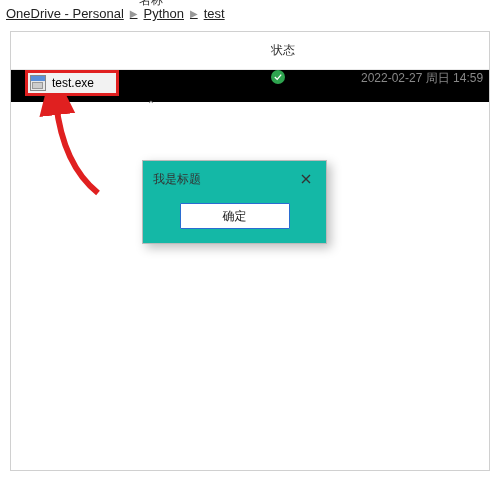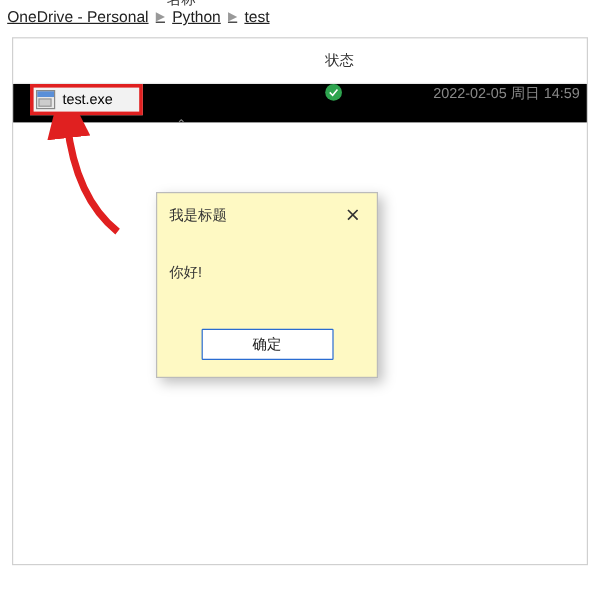--- a/index.html
+++ b/index.html
@@ -110,24 +110,24 @@
     }
     .date-cell { flex: 1; color: #888; font-size: 12px; }
     .arrow {
       position: absolute;
       left: 28px;
       top: 95px;
       pointer-events: none;
     }
     .dialog {
       position: absolute;
-      left: 130px;
+      left: 142px;
       top: 160px;
       width: 185px;
-      background: #fef9c3;
+      background: #14b8a6;
       border: 1px solid #bbb;
       box-shadow: 4px 4px 10px rgba(0,0,0,0.25);
     }
     .dialog-title {
       display: flex;
       align-items: center;
       justify-content: space-between;
       padding: 8px 10px 6px 10px;
       font-size: 12px;
       color: #333;
@@ -192,21 +192,21 @@
       </span>
     </div>
     <div class="status-cell">
       <span class="status-icon">
         <svg width="8" height="8" viewBox="0 0 10 10">
             <path d="M1 5 L4 8 L9 2" stroke="#fff" stroke-width="1.6" fill="none"></path>
           </svg>
       </span>
     </div>
     <div class="date-cell">
-      <span>2022-02-05 周日 14:59</span>
+      <span>2022-02-27 周日 14:59</span>
     </div>
   </div>
 </div>
 
 <svg class="arrow" width="100" height="110">
   <defs>
     <marker id="ah" markerWidth="10" markerHeight="10" refX="2" refY="3" orient="auto">
       <path d="M0,0 L0,6 L8,3 z" fill="#e02020"></path>
     </marker>
   </defs>
@@ -215,19 +215,16 @@
 
 <div class="dialog">
   <div class="dialog-title">
     <span>我是标题</span>
     <span class="dialog-close">
       <svg width="10" height="10" viewBox="0 0 10 10">
         <path d="M1 1 L9 9 M9 1 L1 9" stroke="#333" stroke-width="1.4"></path>
       </svg>
     </span>
   </div>
-  <div class="dialog-body">
-    <span>你好!</span>
-  </div>
   <div class="dialog-footer">
     <button class="ok-btn">确定</button>
   </div>
 </div>
 
 </body></html>

